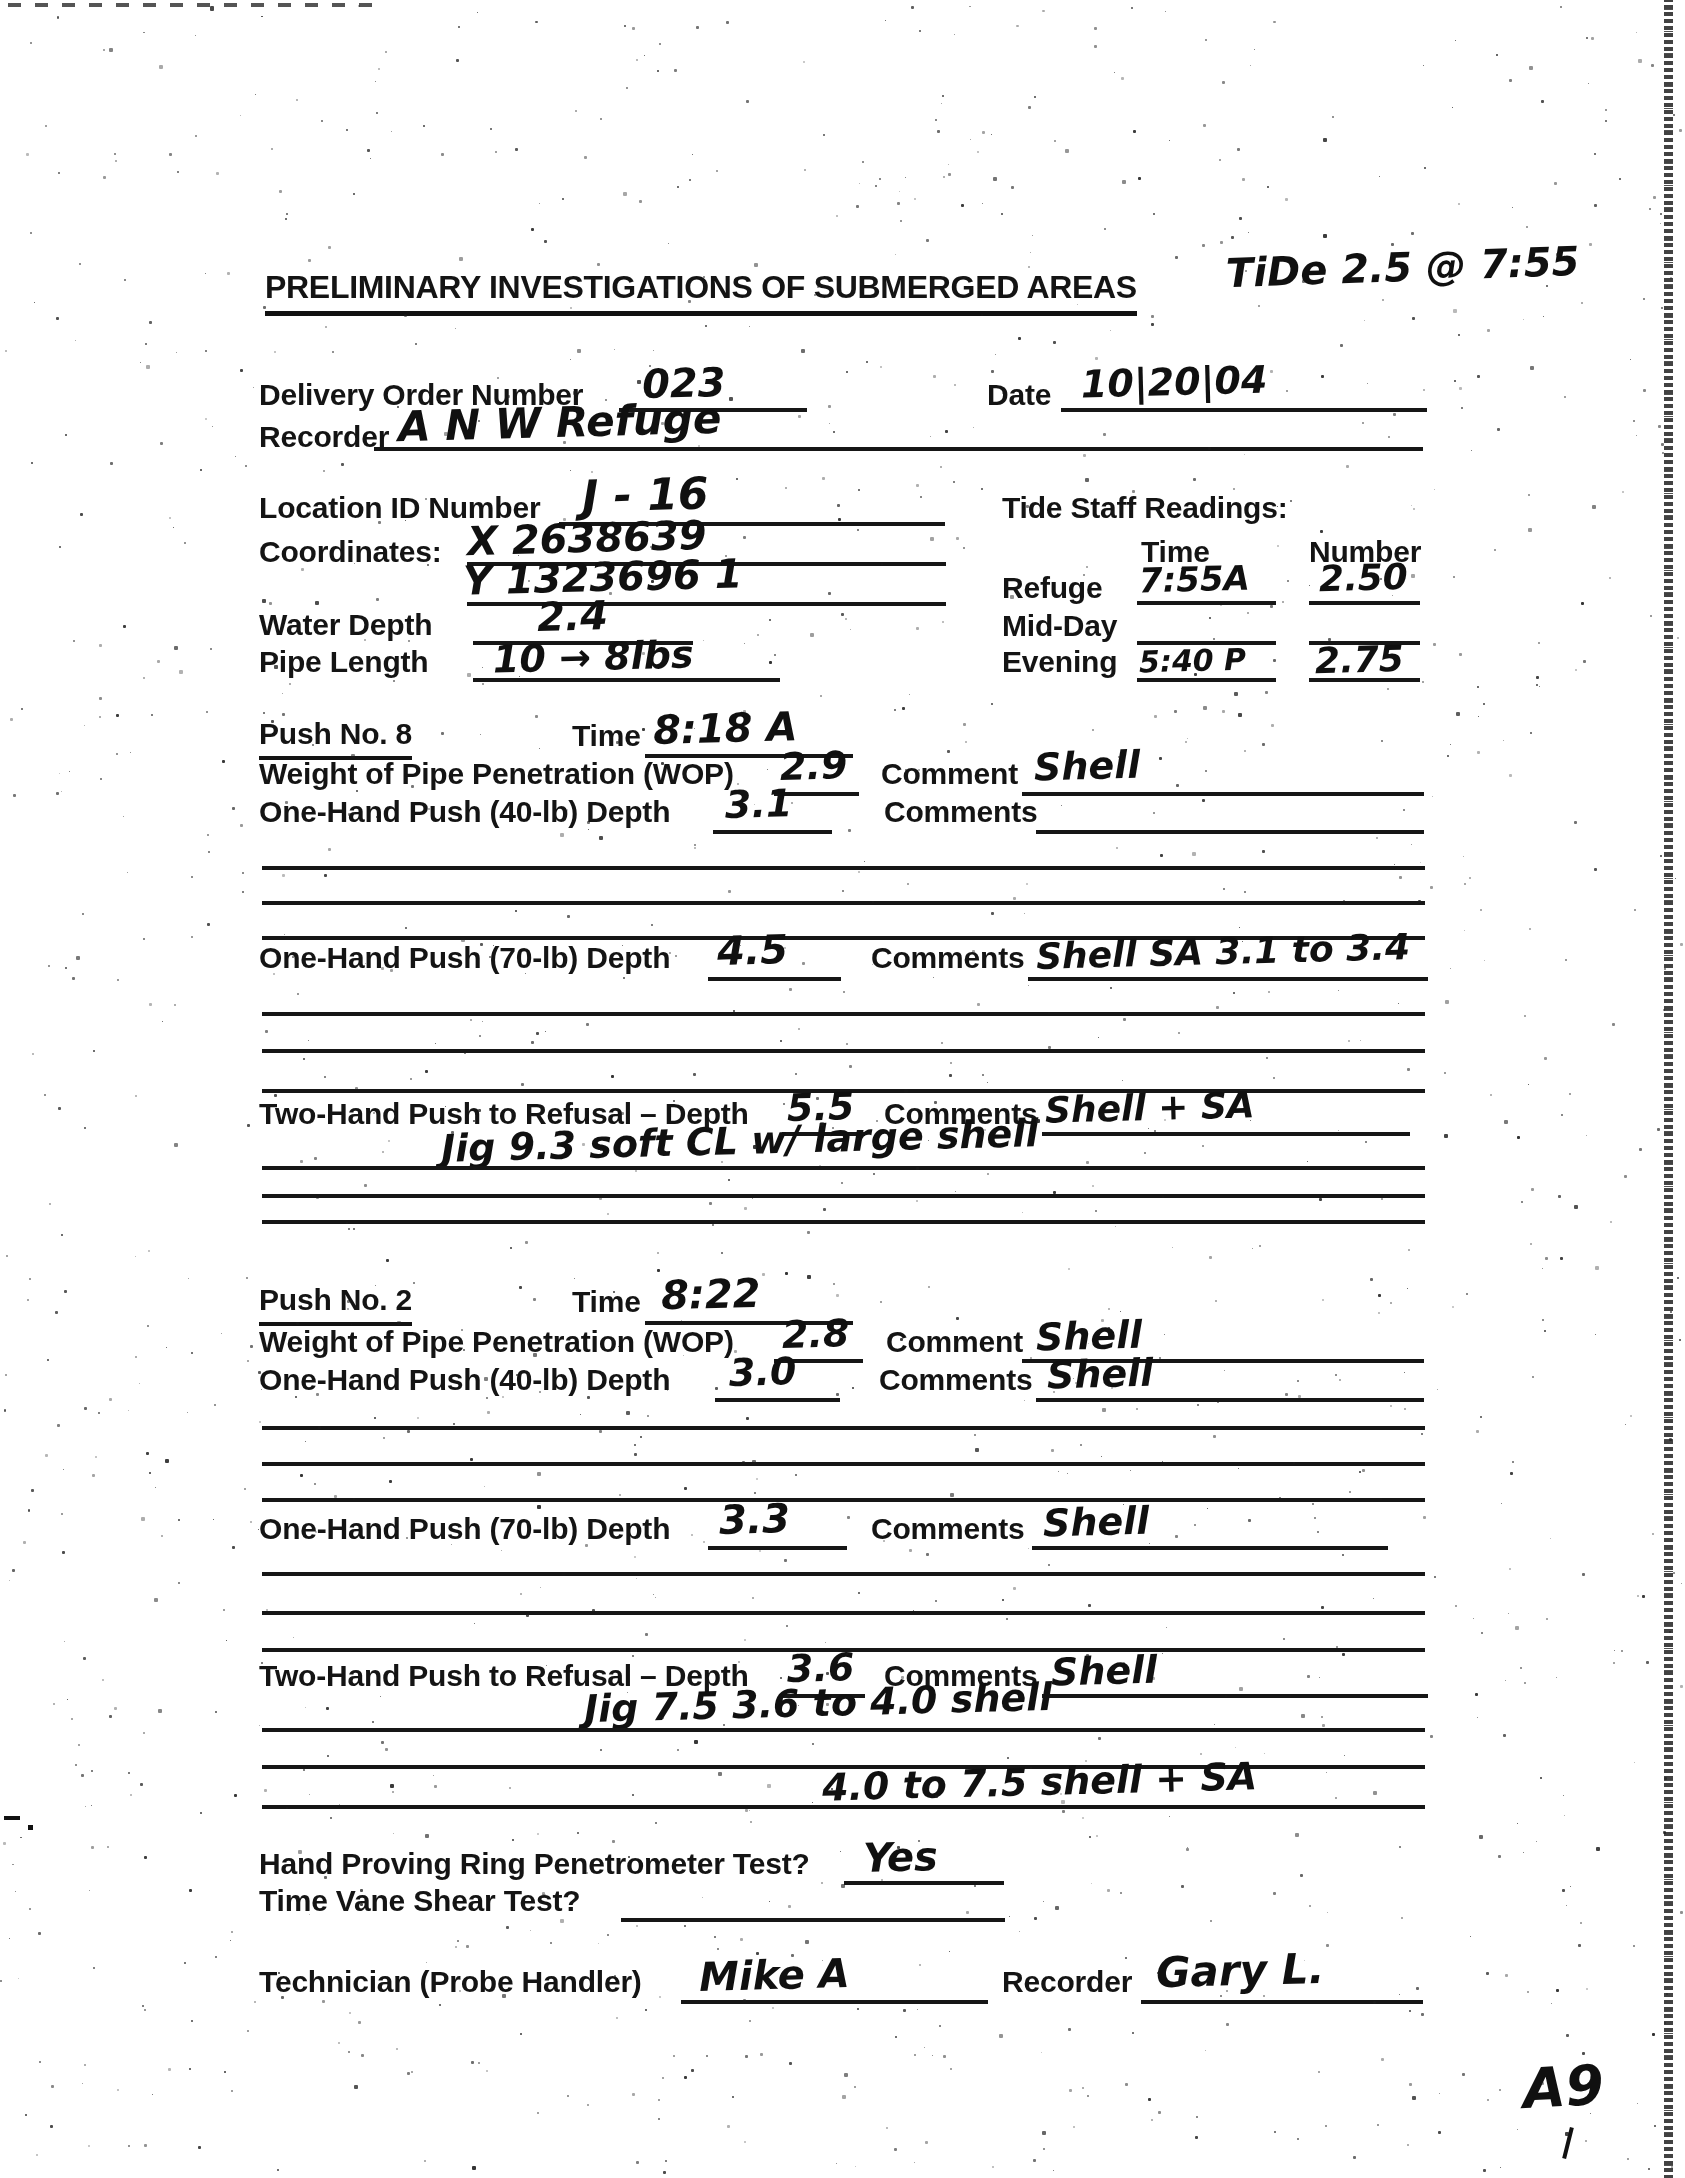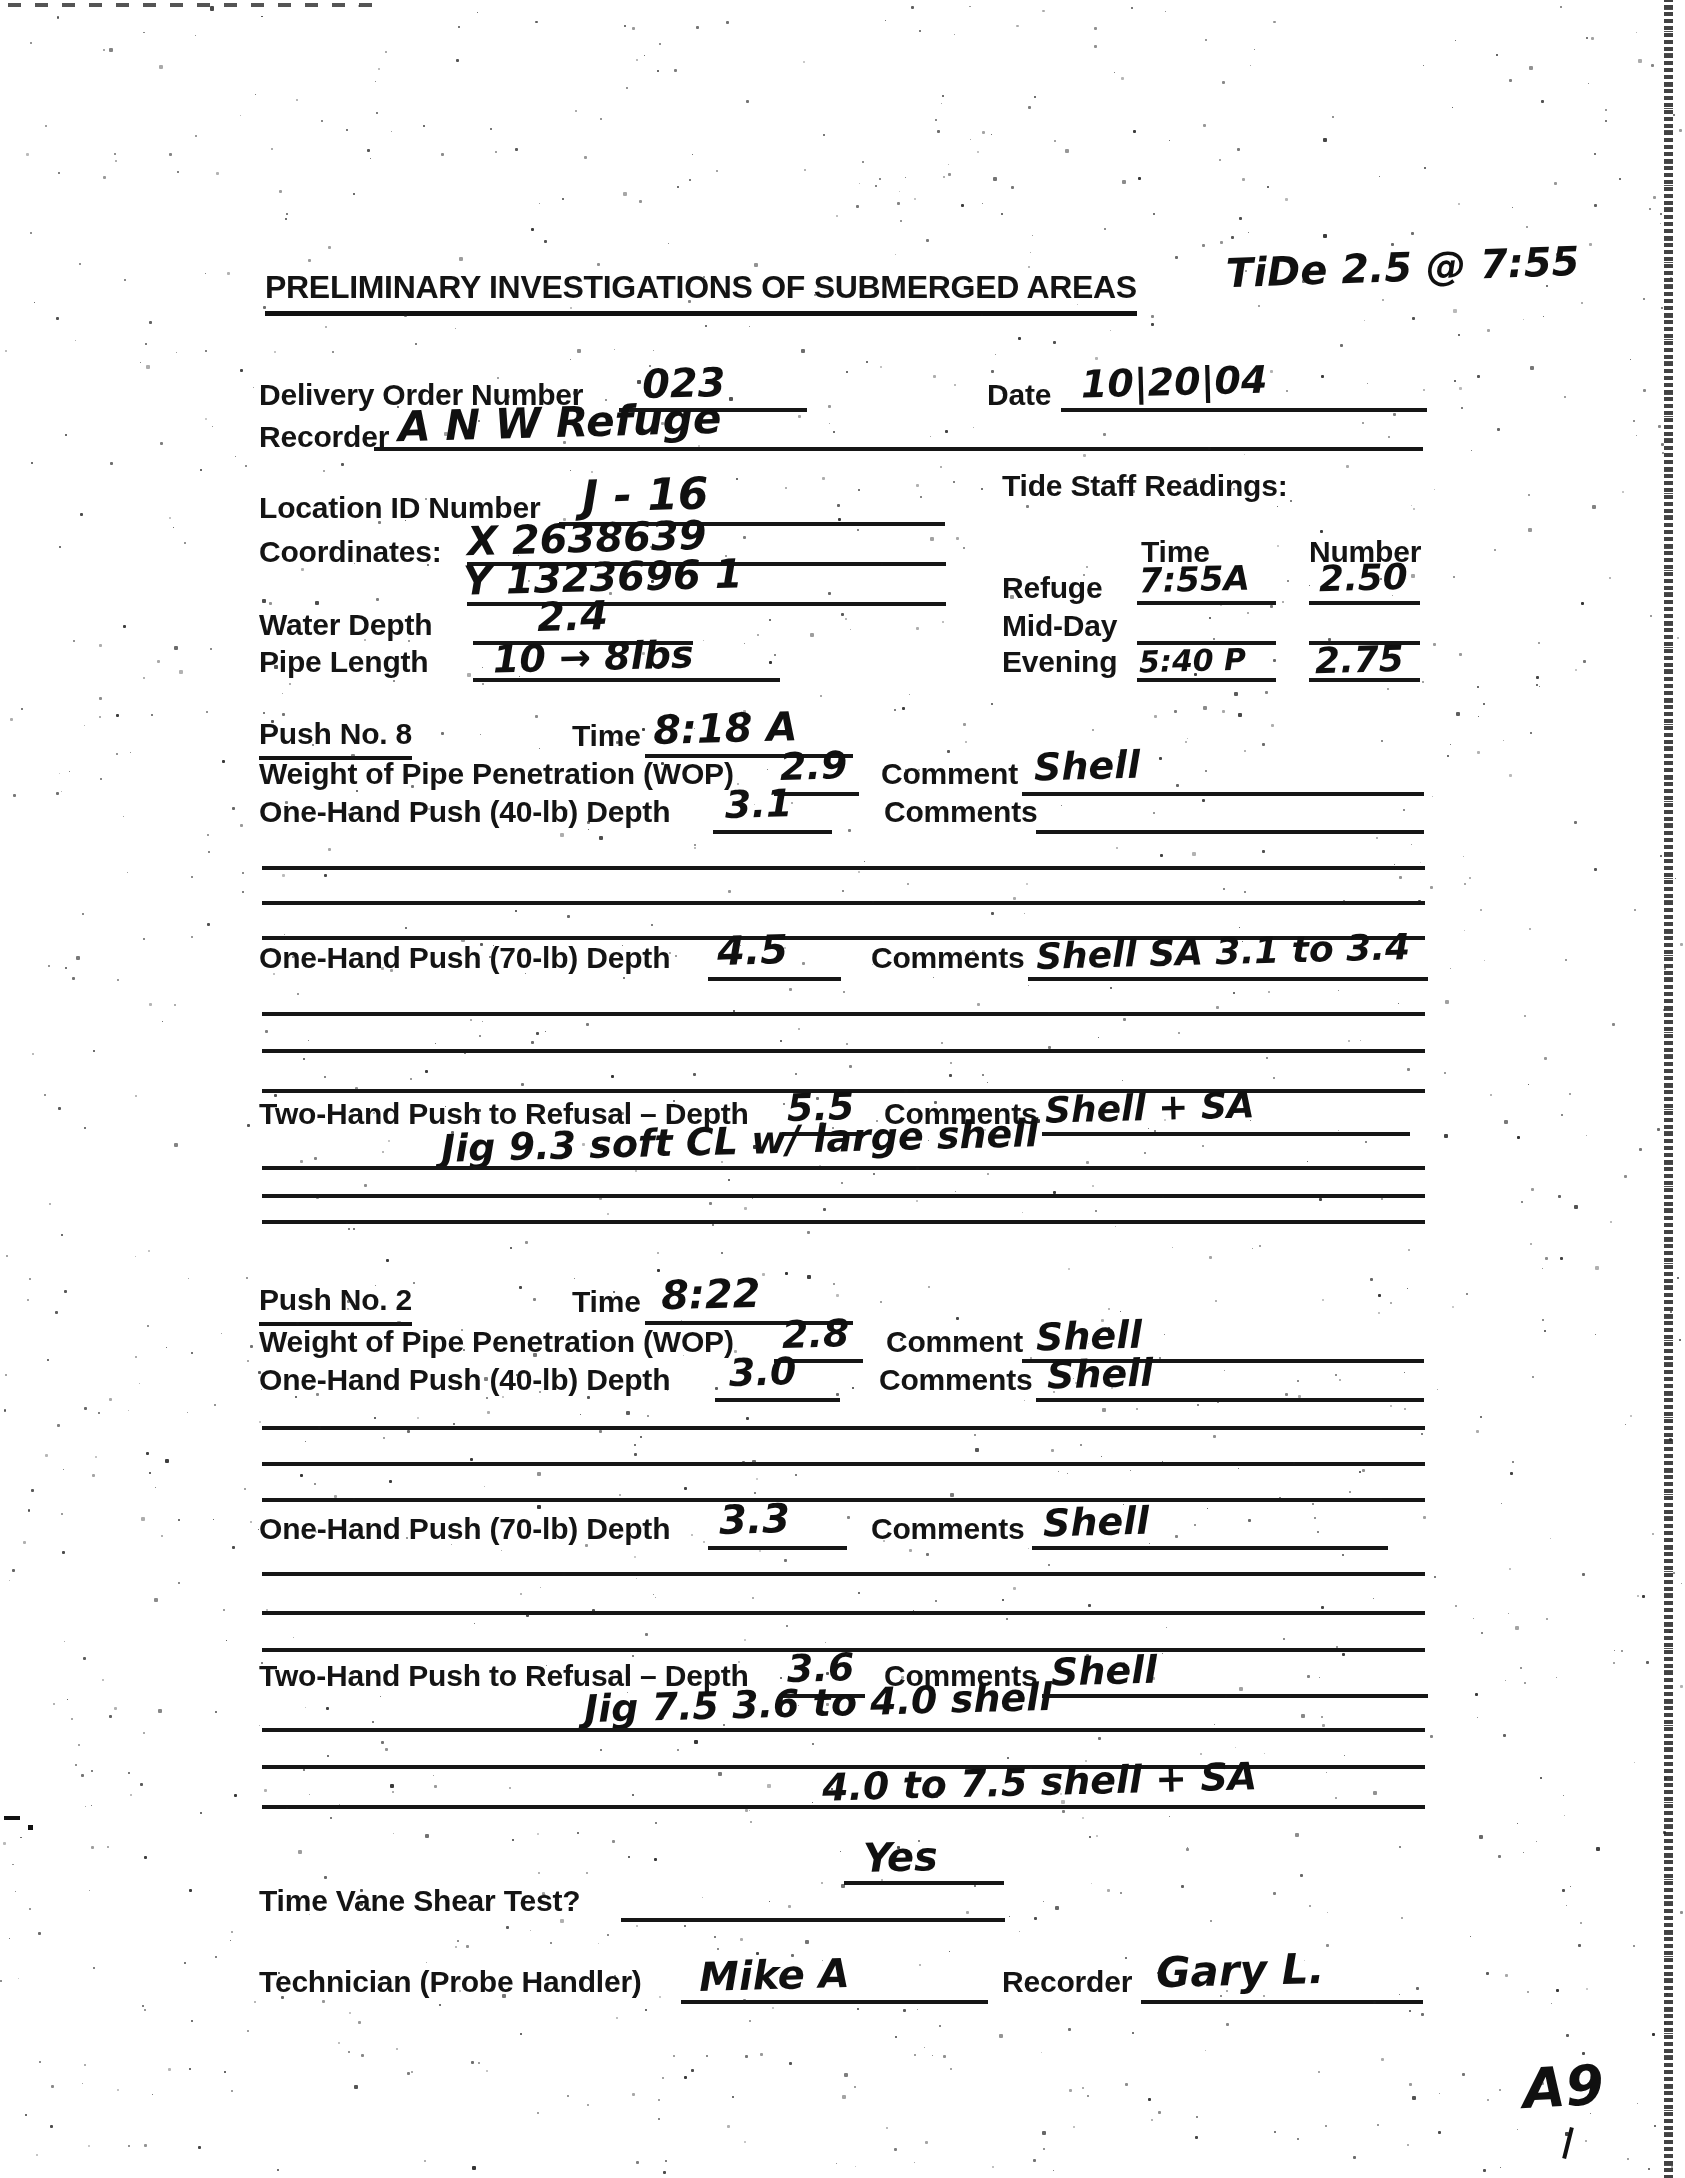--- a/index.html
+++ b/index.html
@@ -53,21 +53,21 @@
   <span class="hw" style="left:467px;top:515px;font-size:40px">X 2638639</span>
   <div class="bl" style="left:467px;top:602px;width:479px"></div>
   <span class="hw" style="left:463px;top:554px;font-size:40px">Y 1323696 1</span>
   <span class="lbl" style="left:259px;top:608px">Water Depth</span>
   <div class="bl" style="left:473px;top:641px;width:220px"></div>
   <span class="hw" style="left:537px;top:593px;font-size:40px">2.4</span>
   <span class="lbl" style="left:259px;top:645px">Pipe Length</span>
   <div class="bl" style="left:473px;top:678px;width:307px"></div>
   <span class="hw" style="left:493px;top:635px;font-size:38px">10 → 8lbs</span>
 
-  <span class="lbl" style="left:1002px;top:469px">Tide Staff Readings:</span>
+  <span class="lbl" style="left:1002px;top:491px">Tide Staff Readings:</span>
   <span class="lbl" style="left:1141px;top:535px">Time</span>
   <span class="lbl" style="left:1309px;top:535px">Number</span>
   <span class="lbl" style="left:1002px;top:571px">Refuge</span>
   <div class="bl" style="left:1137px;top:601px;width:139px"></div>
   <span class="hw" style="left:1139px;top:559px;font-size:34px">7:55A</span>
   <div class="bl" style="left:1309px;top:601px;width:111px"></div>
   <span class="hw" style="left:1319px;top:557px;font-size:36px">2.50</span>
   <span class="lbl" style="left:1002px;top:609px">Mid-Day</span>
   <div class="bl" style="left:1137px;top:641px;width:139px"></div>
   <span class="hw" style="left:1139px;top:604px;font-size:32px"></span>
@@ -161,20 +161,21 @@
   <span class="lbl" style="left:884px;top:1659px">Comments</span>
   <div class="bl" style="left:1042px;top:1694px;width:386px"></div>
   <span class="hw" style="left:1051px;top:1649px;font-size:38px">Shell</span>
   <span class="hw" style="left:584px;top:1681px;font-size:38px">Jig 7.5     3.6 to 4.0 shell</span>
 
   <div class="bl" style="left:262px;top:1728px;width:1163px"></div>
   <div class="bl" style="left:262px;top:1765px;width:1163px"></div>
   <span class="hw" style="left:822px;top:1760px;font-size:38px">4.0 to 7.5  shell + SA</span>
   <div class="bl" style="left:262px;top:1805px;width:1163px"></div>
 
+  <span class="lbl" style="left:259px;top:1847px">Hand Proving Ring Penetrometer Test?</span>
   <div class="bl" style="left:844px;top:1881px;width:160px"></div>
   <span class="hw" style="left:863px;top:1834px;font-size:40px">Yes</span>
   <span class="lbl" style="left:259px;top:1884px">Time Vane Shear Test?</span>
   <div class="bl" style="left:621px;top:1918px;width:384px"></div>
   <span class="hw" style="left:653px;top:1877px;font-size:34px"></span>
 
   <span class="lbl" style="left:259px;top:1965px">Technician (Probe Handler)</span>
   <div class="bl" style="left:681px;top:2000px;width:307px"></div>
   <span class="hw" style="left:699px;top:1952px;font-size:40px">Mike A</span>
   <span class="lbl" style="left:1002px;top:1965px">Recorder</span>

